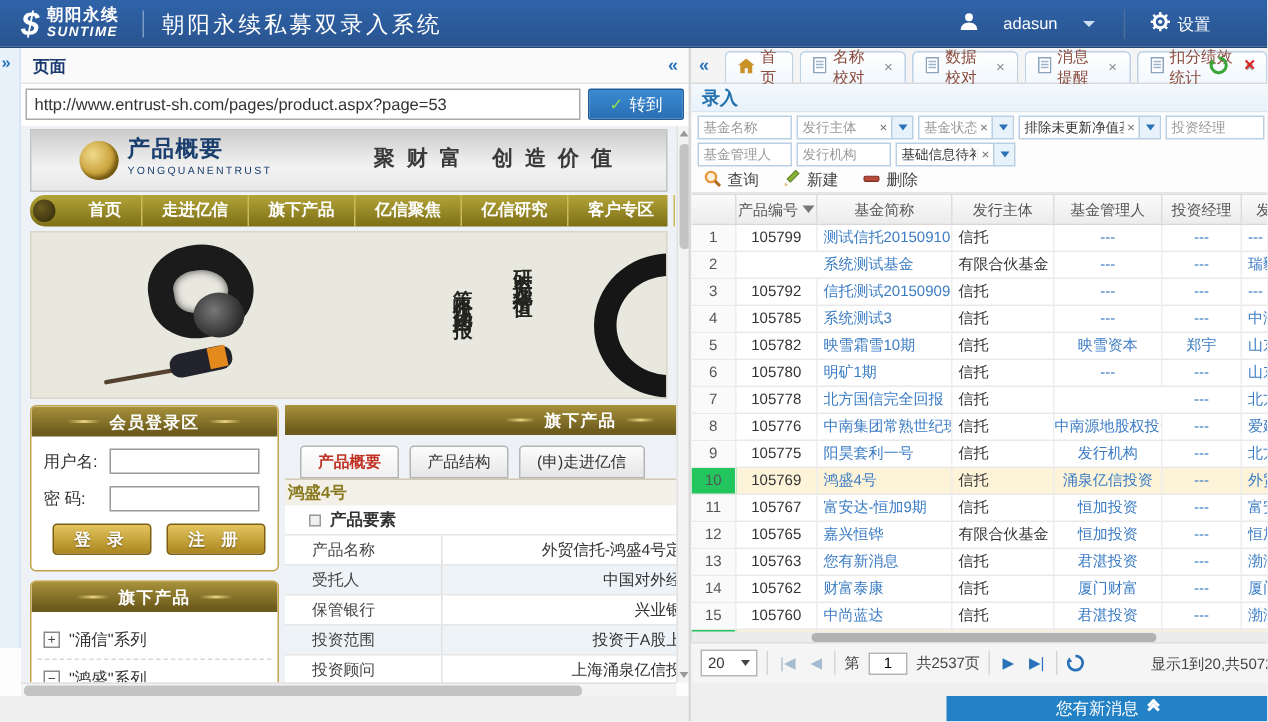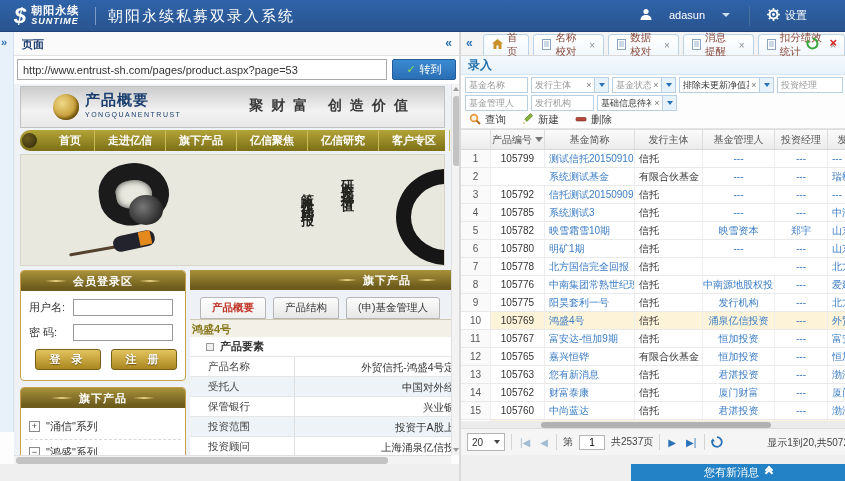--- a/index.html
+++ b/index.html
@@ -150,21 +150,21 @@
 
   .grid{position:absolute;left:0;top:97px;width:384px;height:299px;overflow:hidden;border-top:1px solid #ddd;}
   .g-header{display:flex;height:20px;background:linear-gradient(#fafafa,#ececec);border-bottom:1px solid #d8d8d8;width:430px;}
   .gh-cell{border-right:1px solid #ddd;display:flex;align-items:center;justify-content:center;gap:3px;
     font-size:10px;color:#555;white-space:nowrap;overflow:hidden;}
   .sort-arrow{width:0;height:0;border-left:4px solid transparent;border-right:4px solid transparent;border-top:5px solid #777;}
   .g-row{display:flex;height:18px;border-bottom:1px solid #e9e9e9;width:430px;background:#fff;cursor:pointer;}
   .g-row.sel{background:#fcf3d9;}
   .g-cell{border-right:1px solid #eee;font-size:10px;line-height:17px;white-space:nowrap;overflow:hidden;color:#333;}
   .g-cell.num{text-align:center;color:#555;background:#fafafa;}
-  .g-row.sel .g-cell.num{background:#ffffff;}
+  .g-row.sel .g-cell.num{background:#22c55e;}
   .g-cell.link{color:#3b7cc4;}
   .ta-c{text-align:center;} .ta-l{text-align:left;padding-left:4px;}
   .g-hscroll{position:absolute;left:0;top:291px;width:384px;height:8px;background:#ececec;}
   .g-hthumb{position:absolute;left:80px;top:1px;width:230px;height:6px;background:#b2b2b2;border-radius:3px;cursor:pointer;}
 
   .pager{position:absolute;left:0;top:396px;width:384px;height:27px;background:#f5f5f5;border-top:1px solid #ddd;
     display:flex;align-items:center;gap:6px;padding-left:6px;}
   .pg-size{width:38px;height:18px;border:1px solid #b5b5b5;background:#fff;display:flex;align-items:center;justify-content:space-between;
     padding:0 4px;font-size:10px;cursor:pointer;}
   .pg-size::after{content:"";width:0;height:0;border-left:3px solid transparent;border-right:3px solid transparent;border-top:4px solid #444;}
@@ -307,21 +307,21 @@
               </div>
             </div>
         </div>
       </div>
 
       <div class="col-right">
         <div class="detail-goldbar">旗下产品</div>
         <div class="detail-tabs">
             <div class="wtab active">产品概要</div>
             <div class="wtab">产品结构</div>
-            <div class="wtab">(申)基金管理人</div>
+            <div class="wtab">(申)走进亿信</div>
           </div>
         <div class="detail-name">鸿盛4号</div>
         <div class="pf-section">
           <span class="pf-check"></span>
           <span>产品要素</span>
         </div>
         <div id="pf-rows">
             <div class="pf-row">
               <span class="pf-label">产品名称</span>
               <span class="pf-value">外贸信托-鸿盛4号定向</span>

